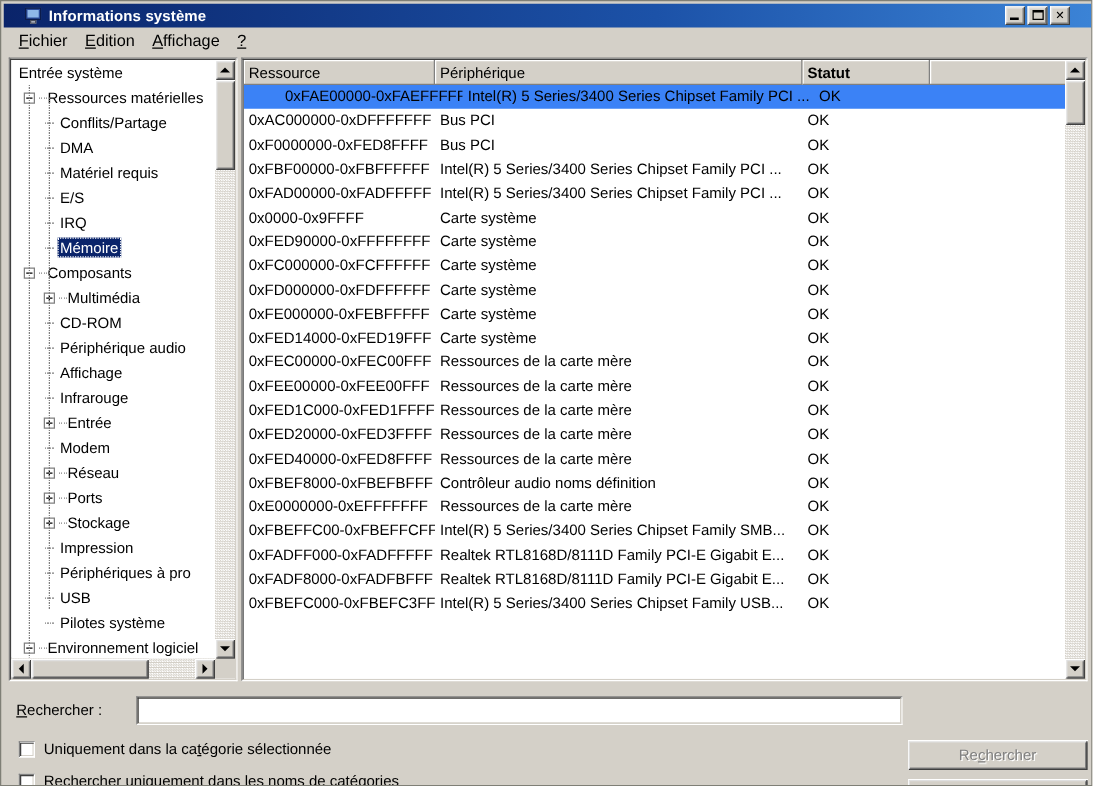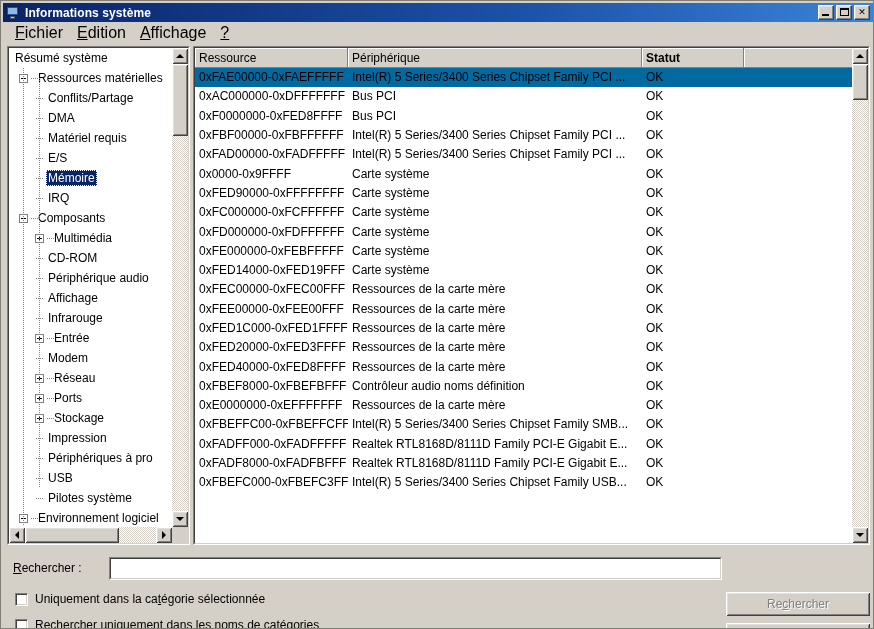--- a/index.html
+++ b/index.html
@@ -26,21 +26,21 @@
   }
 
   
   #titlebar {
     position: absolute;
     left: 2px; top: 2px;
     width: 870px; height: 19px;
     background: linear-gradient(to right, #0a246a 0%, #1c52a8 60%, #3b83d6 100%);
     display: flex;
     align-items: center;
-    padding: 0 2px;
+    padding: 0 16px;
     box-sizing: border-box;
   }
   .title-icon {
     width: 16px; height: 14px;
     margin-right: 4px;
     position: relative;
     flex: 0 0 auto;
   }
   .title-icon .mon-body {
     position: absolute;
@@ -123,21 +123,21 @@
     left: 2px; top: 22px;
     width: 870px; height: 19px;
     background: #d4d0c8;
     display: flex;
     align-items: center;
     padding-left: 5px;
     box-sizing: border-box;
   }
   .menu-item {
     padding: 2px 7px;
-    font-size: 16px;
+    font-size: 13px;
     color: #000;
     cursor: default;
     white-space: nowrap;
   }
   .menu-item u { text-decoration: underline; }
 
   
   #client {
     position: absolute;
     left: 2px; top: 42px;
@@ -328,21 +328,21 @@
     cursor: default;
   }
   .row {
     display: flex;
     height: 19.3px;
     font-size: 12px;
     white-space: nowrap;
     cursor: default;
     align-items: center;
   }
-  .row.sel { background: #0369a1; }
+  .row.sel { background: #3b82f6; padding-left: 29px; }
   .cell {
     padding-left: 4px;
     overflow: hidden;
     white-space: nowrap;
     box-sizing: border-box;
     line-height: 19px;
   }
   .c-res { width: 153px; }
   .c-dev { width: 294px; }
   .c-sta { width: 102px; }
@@ -455,21 +455,21 @@
     <div class="menu-item"><u>?</u></div>
   </div>
 
   <div id="client">
 
     <div id="tree-pane" class="sunken">
       <div class="sunken-inner">
         <div id="tree-scroll">
             <div class="tree-node">
               <span class="tnode-indent" style="width: 2px;"></span>
-              <span class="tnode-label">Résumé système</span>
+              <span class="tnode-label">Entrée système</span>
             </div>
             <div class="tree-node">
               <span class="tnode-indent" style="width: 8px;"></span>
               <span class="tnode-box"></span>
               <span class="tnode-dots" style="width: 6px;"></span>
               <span class="tnode-label">Ressources matérielles</span>
             </div>
             <div class="tree-node">
               <span class="tnode-indent" style="width: 24px;"></span>
               <span class="tnode-dots"></span>
@@ -483,29 +483,29 @@
             <div class="tree-node">
               <span class="tnode-indent" style="width: 24px;"></span>
               <span class="tnode-dots"></span>
               <span class="tnode-label">Matériel requis</span>
             </div>
             <div class="tree-node">
               <span class="tnode-indent" style="width: 24px;"></span>
               <span class="tnode-dots"></span>
               <span class="tnode-label">E/S</span>
             </div>
+            <div class="tree-node">
+              <span class="tnode-indent" style="width: 24px;"></span>
+              <span class="tnode-dots"></span>
+              <span class="tnode-label">IRQ</span>
+            </div>
             <div class="tree-node selected">
               <span class="tnode-indent" style="width: 24px;"></span>
               <span class="tnode-dots"></span>
               <span class="tnode-label">Mémoire</span>
-            </div>
-            <div class="tree-node">
-              <span class="tnode-indent" style="width: 24px;"></span>
-              <span class="tnode-dots"></span>
-              <span class="tnode-label">IRQ</span>
             </div>
             <div class="tree-node">
               <span class="tnode-indent" style="width: 8px;"></span>
               <span class="tnode-box"></span>
               <span class="tnode-dots" style="width: 6px;"></span>
               <span class="tnode-label">Composants</span>
             </div>
             <div class="tree-node">
               <span class="tnode-indent" style="width: 24px;"></span>
               <span class="tnode-box plus"></span>

